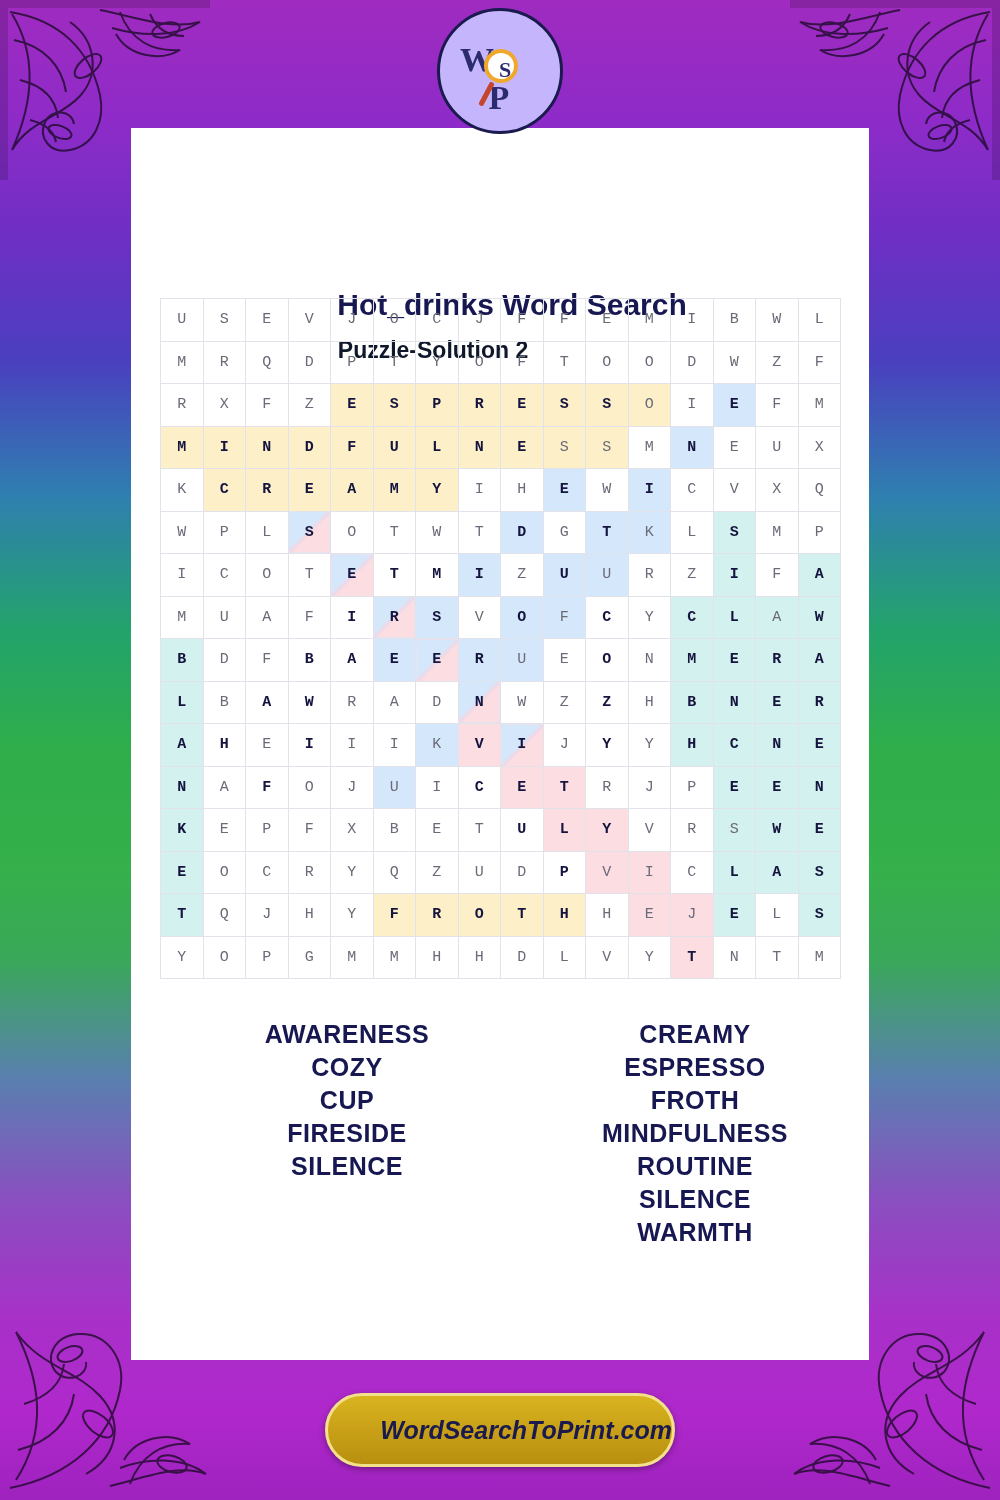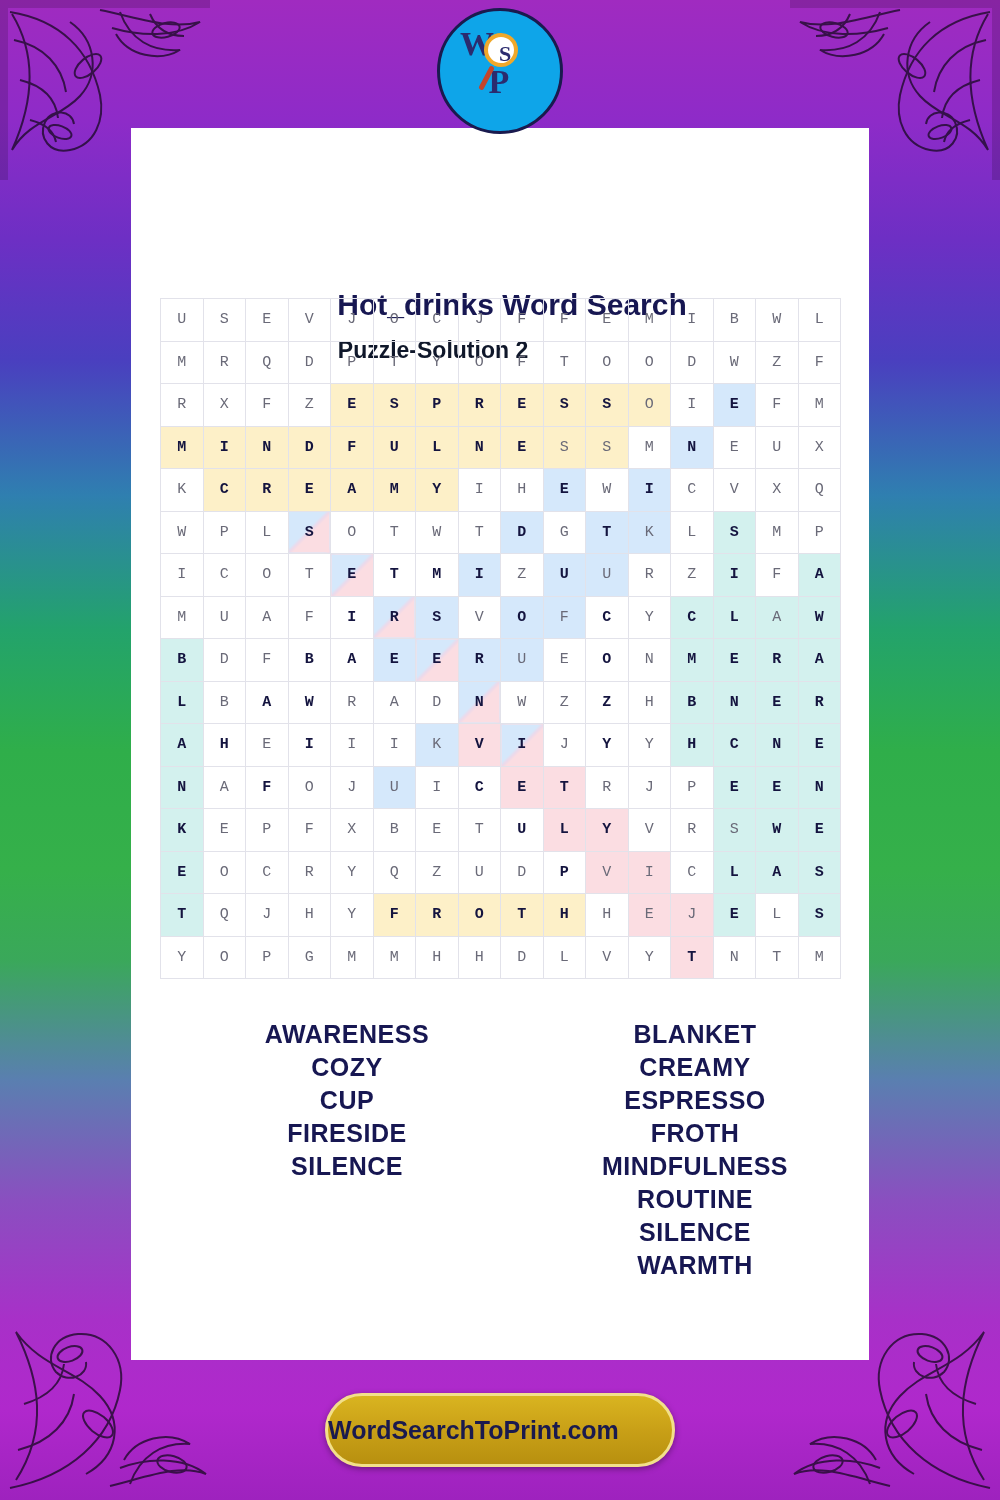--- a/index.html
+++ b/index.html
@@ -47,25 +47,25 @@
     background: #ffffff;
     z-index: 5;
   }
 
   
   .logo-badge {
     position: absolute;
     left: 437px; top: 8px;
     width: 126px; height: 126px;
     border-radius: 50%;
-    background: #0ea5e9;
+    background: #c4b5fd;
     border: 3px solid #1a1a4e;
     z-index: 20;
     display: flex;
-    align-items: flex-start;
+    align-items: flex-end;
     justify-content: center;
   }
   .logo-inner {
     position: relative;
     width: 104px; height: 104px;
   }
   .logo-letters {
     position: absolute;
     top: 50%; left: 0; right: 0;
     transform: translateY(-50%);
@@ -175,23 +175,24 @@
 
   
   .footer-btn {
     position: absolute;
     left: 50%; transform: translateX(-50%);
     bottom: 33px;
     width: 350px; height: 74px;
     border-radius: 37px;
     background: linear-gradient(to bottom,#d9b420 0%,#c9a017 50%,#b8900f 100%);
     border: 3px solid #f2e08a;
-    display: flex; align-items: center; justify-content: flex-start;
+    display: flex; align-items: center; justify-content: flex-end;
     z-index: 30;
     box-shadow: 0 2px 6px rgba(0,0,0,0.35);
+    font-style: italic;
   }
   .footer-btn span {
     font-size: 25px;
     font-weight: bold;
     color: #1a1a4e;
   }
 </style>
 </head>
 <body>
 
@@ -564,21 +565,20 @@
 
   <div class="wordlist">
     <div class="wordcol" id="wordcol-left">
         <div>AWARENESS</div>
         <div>COZY</div>
         <div>CUP</div>
         <div>FIRESIDE</div>
         <div>SILENCE</div>
       </div>
     <div class="wordcol" id="wordcol-right">
-        <div>BLANKET</div>
         <div>CREAMY</div>
         <div>ESPRESSO</div>
         <div>FROTH</div>
         <div>MINDFULNESS</div>
         <div>ROUTINE</div>
         <div>SILENCE</div>
         <div>WARMTH</div>
       </div>
   </div>
 

